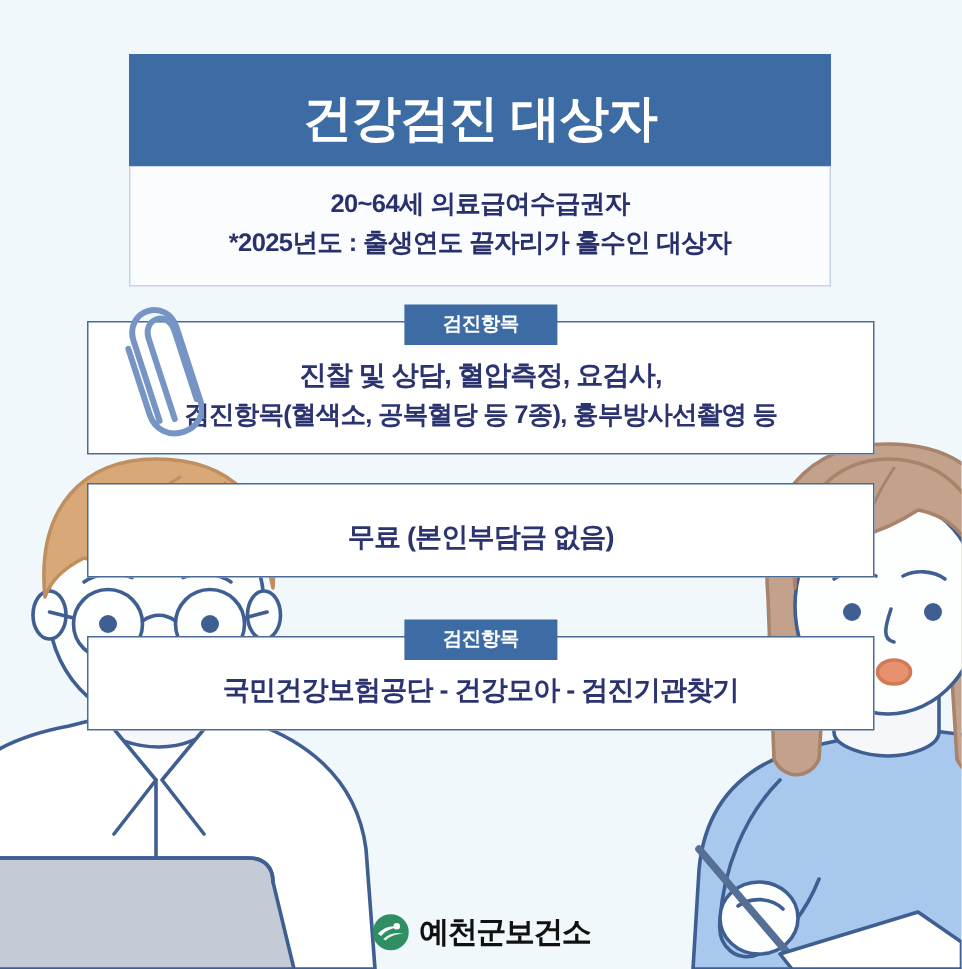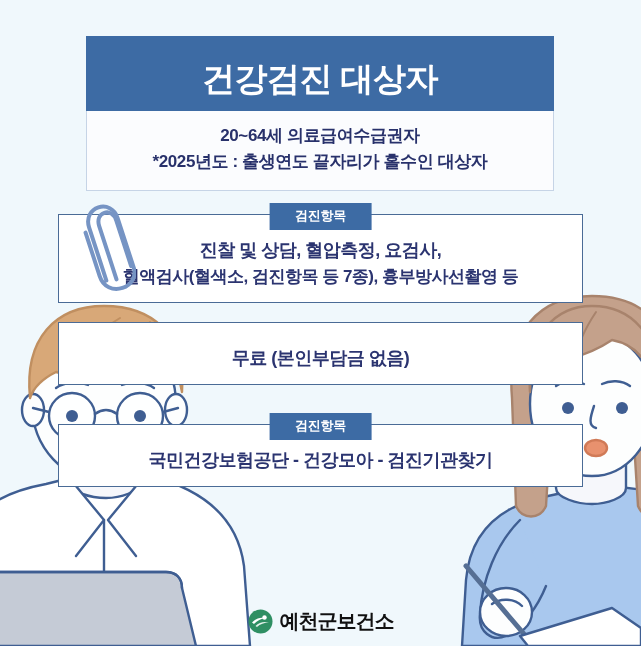--- a/index.html
+++ b/index.html
@@ -240,21 +240,21 @@
   <div class="header-sub">
     <div class="header-sub-line">20~64세 의료급여수급권자</div>
     <div class="header-sub-line">*2025년도 : 출생연도 끝자리가 홀수인 대상자</div>
   </div>
 </div>
 
 <div class="card" id="card-items">
   <div class="badge">검진항목</div>
   <div class="card-body">
     <div class="card-line">진찰 및 상담,  혈압측정,  요검사,</div>
-    <div class="card-line sm">혈액검사(혈색소, 검진항목 등 7종), 흉부방사선촬영  등</div>
+    <div class="card-line sm">검진항목(혈색소, 공복혈당 등 7종), 흉부방사선촬영  등</div>
   </div>
 </div>
 
 <svg class="clip" viewBox="0 0 60 92" xmlns="http://www.w3.org/2000/svg">
   <g transform="rotate(-18 30 46)" fill="none" stroke="#7694c4" stroke-width="4" stroke-linecap="round" stroke-linejoin="round">
     <path d="M20 78 L20 22 C20 12 27 6 35 6 C43 6 50 12 50 22 L50 74
              C50 84 42 90 33 90 C23 90 15 83 15 72 L15 26"></path>
     <path d="M30 80 L30 24 C30 17 34 13 39 13 C44 13 48 17 48 24 L48 72"></path>
   </g>
 </svg>

